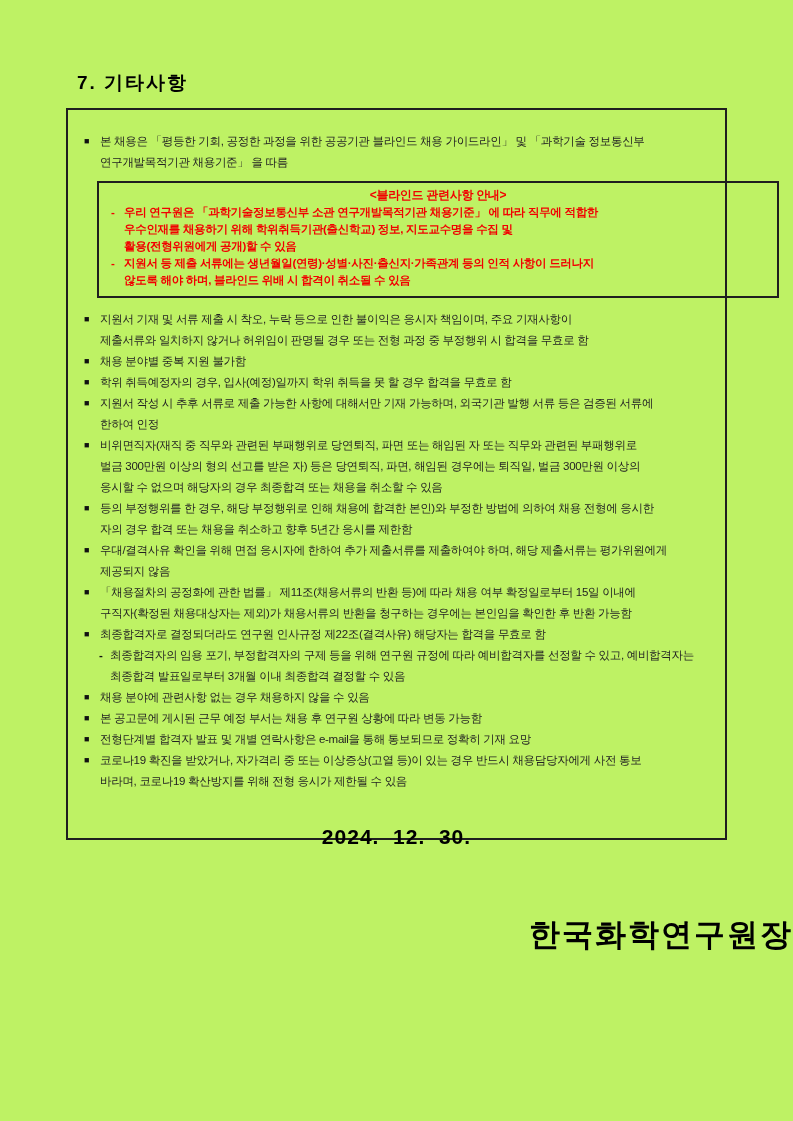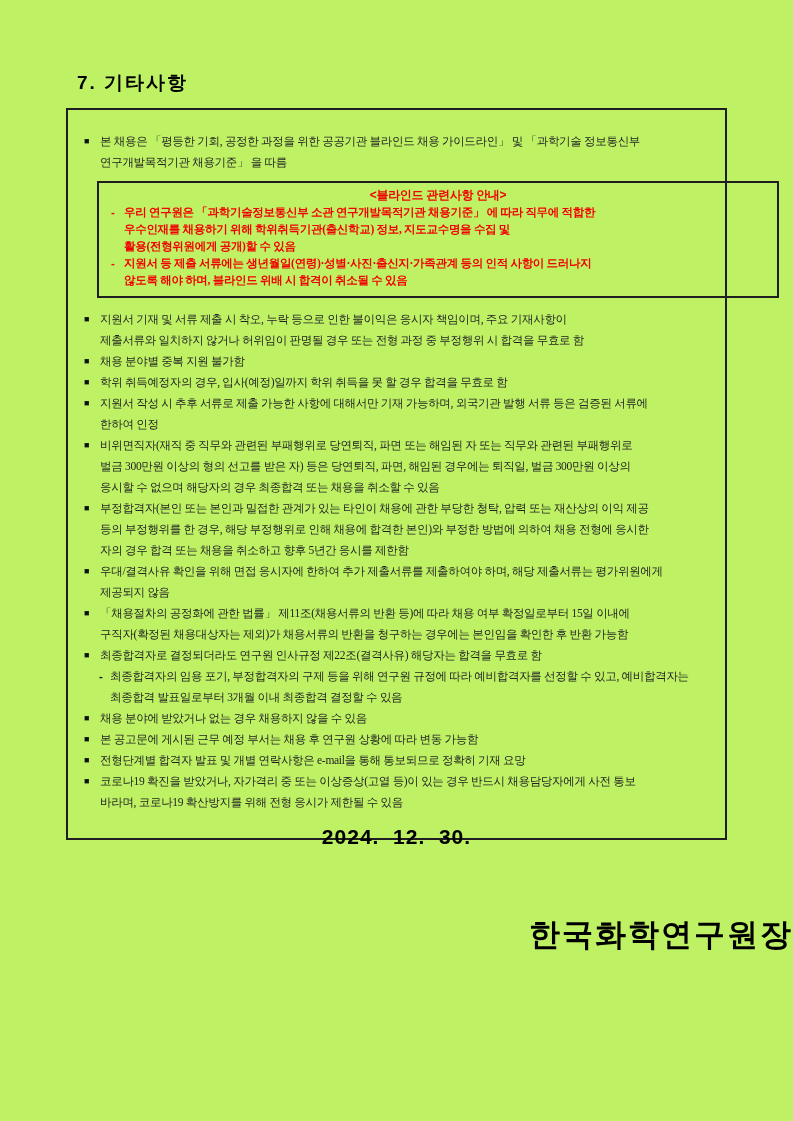--- a/index.html
+++ b/index.html
@@ -17,21 +17,21 @@
   }
   .outer-box{
     position:absolute;left:66px;top:108px;
     width:661px;height:732px;
     border:2px solid #1f1f1f;
     box-sizing:border-box;
     padding:21px 12px 0 16px;
   }
   .n-row{display:flex;font-size:11.5px;line-height:21px;letter-spacing:-0.3px;color:#222;}
   .n-marker{flex:0 0 16px;font-size:9px;line-height:21px;color:#111;}
-  .n-lines{min-width:0;font-family:Liberation Serif, serif;}
+  .n-lines{min-width:0;}
   .n-line{white-space:pre;}
   .n-sub{margin-left:15px;}
   .n-sub .n-marker{flex:0 0 11px;font-size:11.5px;font-weight:bold;}
   .blind-box{
     margin:8px 0 11px 13px;
     width:682px;box-sizing:border-box;
     border:2px solid #1f1f1f;
     padding:3px 12px 7px 12px;
     color:#f20000;font-weight:bold;
   }
@@ -121,21 +121,20 @@
           <span class="n-marker">■</span>
           <div class="n-lines">
             <div class="n-line">비위면직자(재직 중 직무와 관련된 부패행위로 당연퇴직, 파면 또는 해임된 자 또는 직무와 관련된 부패행위로</div>
             <div class="n-line">벌금 300만원 이상의 형의 선고를 받은 자) 등은 당연퇴직, 파면, 해임된 경우에는 퇴직일, 벌금 300만원 이상의</div>
             <div class="n-line">응시할 수 없으며 해당자의 경우 최종합격 또는 채용을 취소할 수 있음</div>
           </div>
         </div>
         <div class="n-row">
           <span class="n-marker">■</span>
           <div class="n-lines">
-            <div class="n-line">부정합격자(본인 또는 본인과 밀접한 관계가 있는 타인이 채용에 관한 부당한 청탁, 압력 또는 재산상의 이익 제공</div>
             <div class="n-line">등의 부정행위를 한 경우, 해당 부정행위로 인해 채용에 합격한 본인)와 부정한 방법에 의하여 채용 전형에 응시한</div>
             <div class="n-line">자의 경우 합격 또는 채용을 취소하고 향후 5년간 응시를 제한함</div>
           </div>
         </div>
         <div class="n-row">
           <span class="n-marker">■</span>
           <div class="n-lines">
             <div class="n-line">우대/결격사유 확인을 위해 면접 응시자에 한하여 추가 제출서류를 제출하여야 하며, 해당 제출서류는 평가위원에게</div>
             <div class="n-line">제공되지 않음</div>
           </div>
@@ -156,21 +155,21 @@
         <div class="n-row n-sub">
           <span class="n-marker">-</span>
           <div class="n-lines">
             <div class="n-line">최종합격자의 임용 포기, 부정합격자의 구제 등을 위해 연구원 규정에 따라 예비합격자를 선정할 수 있고, 예비합격자는</div>
             <div class="n-line">최종합격 발표일로부터 3개월 이내 최종합격 결정할 수 있음</div>
           </div>
         </div>
         <div class="n-row">
           <span class="n-marker">■</span>
           <div class="n-lines">
-            <div class="n-line">채용 분야에 받았거나 없는 경우 채용하지 않을 수 있음</div>
+            <div class="n-line">채용 분야에 관련사항 없는 경우 채용하지 않을 수 있음</div>
           </div>
         </div>
         <div class="n-row">
           <span class="n-marker">■</span>
           <div class="n-lines">
             <div class="n-line">본 공고문에 게시된 근무 예정 부서는 채용 후 연구원 상황에 따라 변동 가능함</div>
           </div>
         </div>
         <div class="n-row">
           <span class="n-marker">■</span>

